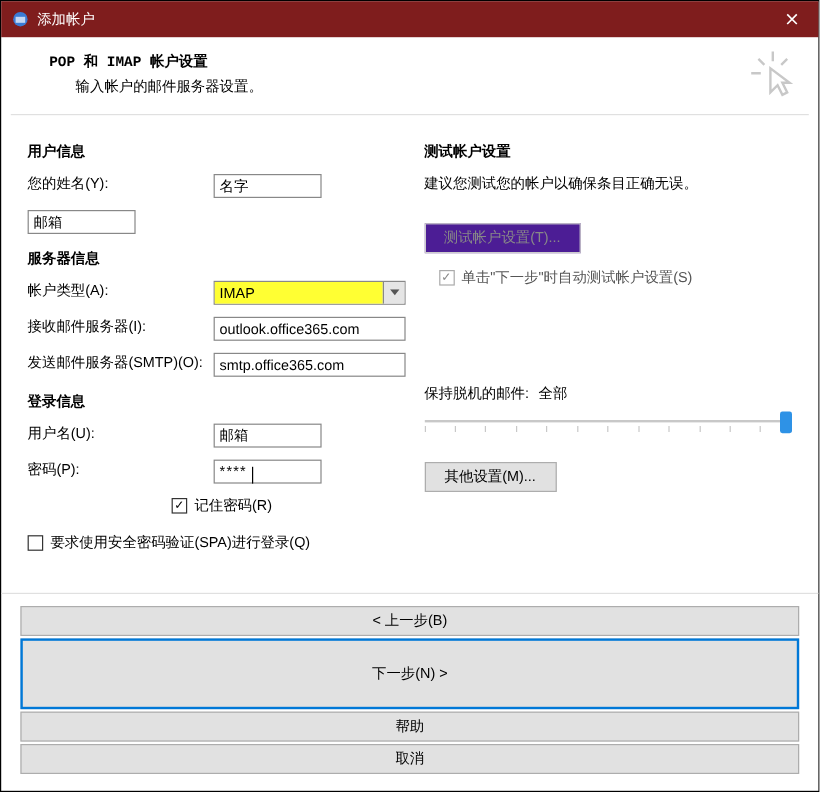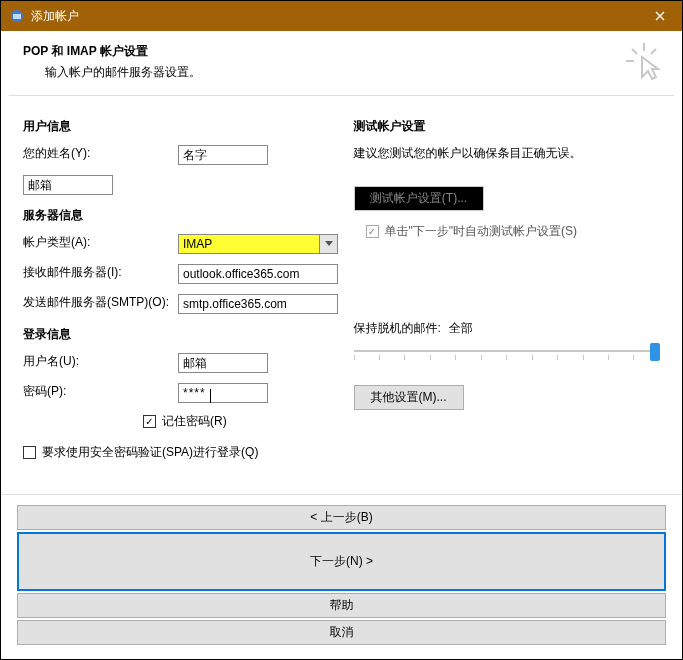--- a/index.html
+++ b/index.html
@@ -13,41 +13,42 @@
   .window {
     width: 683px;
     height: 660px;
     border: 1px solid #000;
     display: flex;
     flex-direction: column;
     background: #fff;
   }
   .titlebar {
     height: 30px;
-    background: #a16207;
+    background: #7f1d1d;
     color: #fff;
     display: flex;
     align-items: center;
     padding: 0 0 0 8px;
   }
   .titlebar .icon {
     width: 16px; height: 16px;
     margin-right: 6px;
     display: flex; align-items: center; justify-content: center;
   }
   .titlebar .title { flex: 1; font-size: 12px; }
   .titlebar .close {
     width: 45px; height: 30px;
     display:flex; align-items:center; justify-content:center;
     color:#fff; font-size:14px;
   }
 
   .header {
-    padding: 12px 22px 8px 22px;
+    padding: 12px 22px 8px 40px;
     position: relative;
+    font-family: Liberation Mono, monospace;
   }
   .header .h1 { font-weight: bold; font-size: 12px; margin-bottom: 4px; }
   .header .h2 { font-size: 12px; margin-left: 22px; }
   .header-icon {
     position: absolute;
     right: 18px;
     top: 10px;
     width: 40px; height: 40px;
     color: #bfbfbf;
   }
@@ -106,21 +107,21 @@
 
   .btn {
     border:1px solid #adadad;
     background:#e1e1e1;
     padding: 3px 14px;
     font-size:12px;
     font-family:inherit;
     min-width: 90px;
     text-align:center;
   }
-  .btn.disabled { color:#888; background:#000000; border-color:#ccc; }
+  .btn.disabled { color:#888; background:#4c1d95; border-color:#ccc; }
   .btn.default { border:2px solid #0078d7; padding:19px 13px; }
 
   .right-note { color:#555; }
   .slider-wrap { margin-top:18px; }
   .slider-line { position:relative; height:20px; margin-top:4px; }
   .slider-track {
     position:absolute; left:0; right:6px; top:9px; height:2px; background:#c8c8c8;
   }
   .slider-ticks { position:absolute; left:0; right:0; top:14px; height:5px; display:flex; justify-content:space-between; }
   .slider-ticks i { width:1px; height:5px; background:#c8c8c8; }

